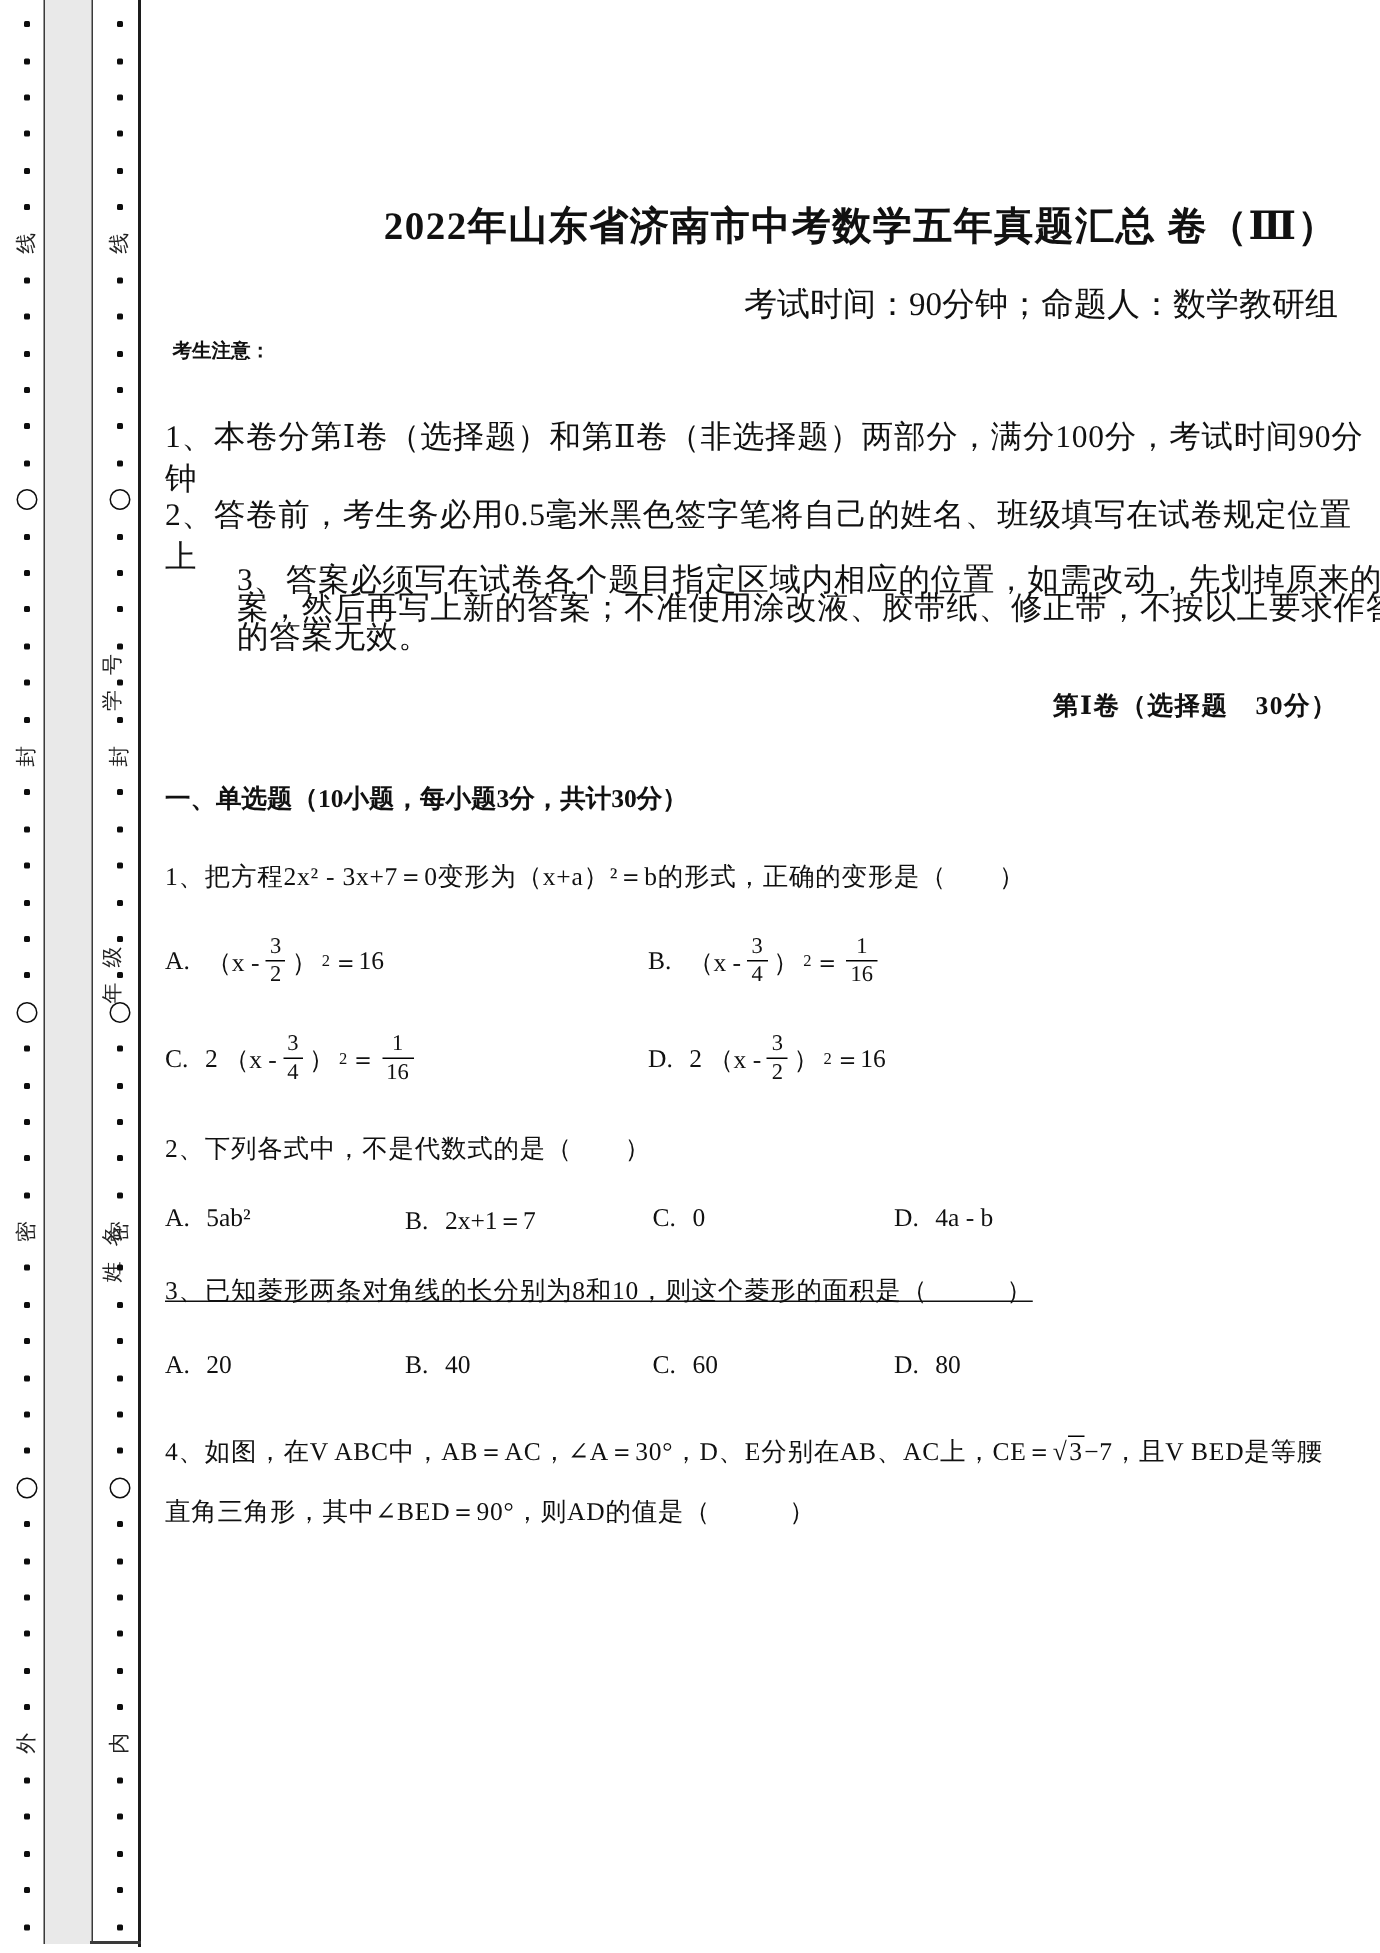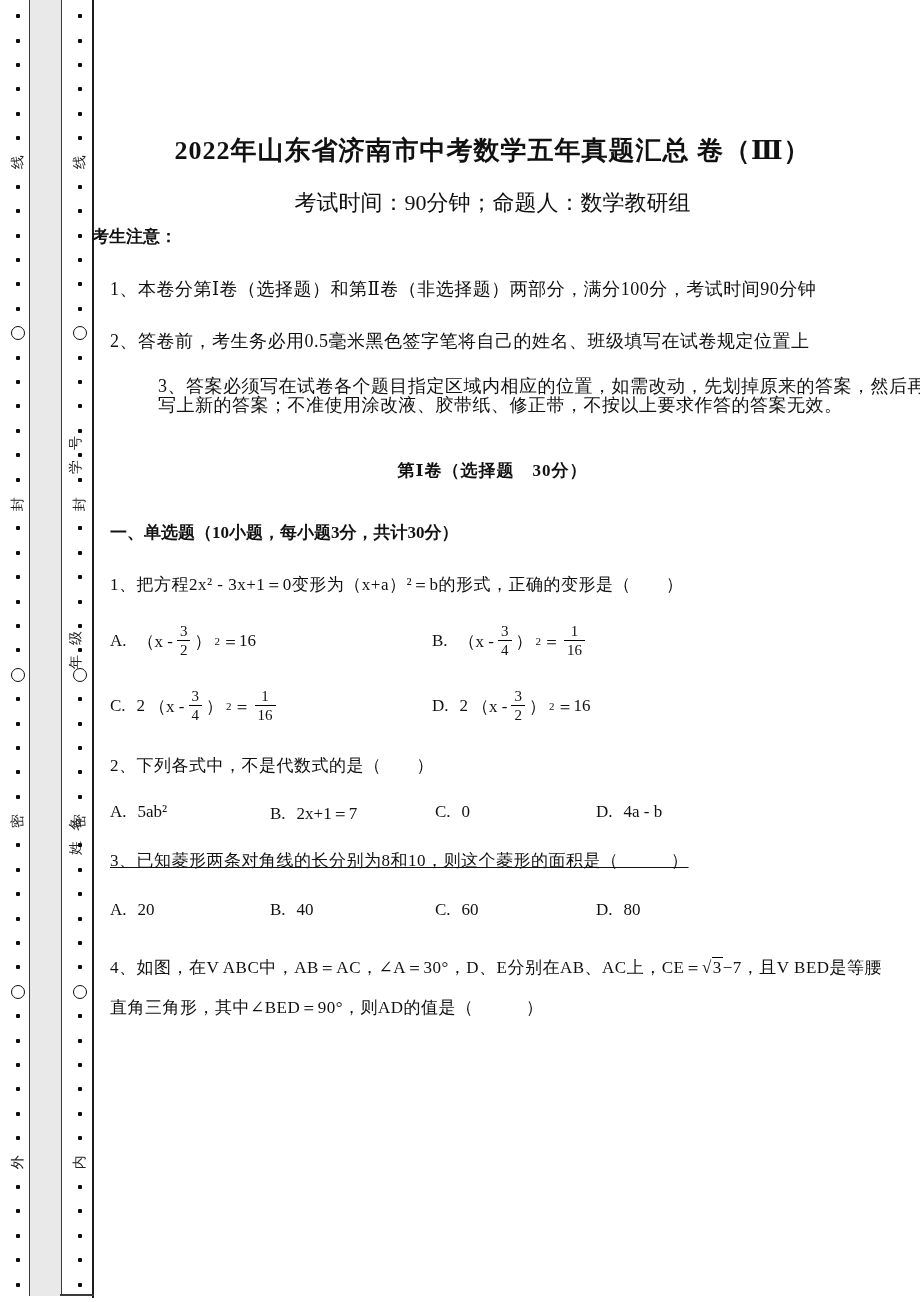--- a/index.html
+++ b/index.html
@@ -30,25 +30,25 @@
   .seal-col.outer{left:7px;}
   .seal-col.inner{left:69px;}
   .m-cell{flex:1;display:flex;align-items:center;justify-content:center;}
   .m-dot{width:4px;height:4px;background:#0d0d0d;border-radius:1px;display:block;}
   .m-circle{width:12px;height:12px;border:1.5px solid #0d0d0d;border-radius:50%;background:#fff;display:block;}
   .m-char{font-size:14px;color:#222;transform:rotate(-90deg);white-space:nowrap;}
   .content-vline{position:absolute;left:92px;top:0;width:2px;height:1298px;background:#1c1c1c;}
   .seal-bottom-line{position:absolute;left:60px;top:1294px;width:34px;height:2px;background:#3a3a3a;}
 
   
-  .centered{position:absolute;left:93px;right:28px;text-align:center;}
+  .centered{position:absolute;left:93px;right:28px;text-align:right;}
   .page-title{top:133px;font-size:26px;font-weight:bold;letter-spacing:1px;}
   .exam-meta{top:188px;font-size:22px;}
-  .notice-heading{position:absolute;left:92px;top:225px;font-size:17px;font-weight:bold;}
-  .notice-item{position:absolute;left:110px;font-size:18px;letter-spacing:0.5px;}
+  .notice-heading{position:absolute;left:115px;top:225px;font-size:13px;font-weight:bold;}
+  .notice-item{position:absolute;left:110px;font-size:21px;letter-spacing:0.5px;}
   .n1{top:277px;}
   .n2{top:329px;}
   .n3{top:377px;width:786px;line-height:19px;margin-left:48px;}
   .section-heading{top:459px;font-size:17px;font-weight:bold;letter-spacing:1px;}
   .subsection-heading{position:absolute;left:110px;top:521px;font-size:17px;font-weight:bold;}
   .question{position:absolute;left:110px;font-size:17px;letter-spacing:0.5px;}
   .q1t{top:573px;}
   .q2t{top:754px;}
   .q3t{top:849px;text-decoration:underline;}
   .q4l1{top:956px;}
@@ -396,21 +396,21 @@
 <div class="centered exam-meta">考试时间：90分钟；命题人：数学教研组</div>
 
 <div class="notice-heading">考生注意：</div>
 <div class="notice-item n1">1、本卷分第Ⅰ卷（选择题）和第Ⅱ卷（非选择题）两部分，满分100分，考试时间90分钟</div>
 <div class="notice-item n2">2、答卷前，考生务必用0.5毫米黑色签字笔将自己的姓名、班级填写在试卷规定位置上</div>
 <div class="notice-item n3">3、答案必须写在试卷各个题目指定区域内相应的位置，如需改动，先划掉原来的答案，然后再写上新的答案；不准使用涂改液、胶带纸、修正带，不按以上要求作答的答案无效。</div>
 
 <div class="centered section-heading">第Ⅰ卷（选择题　30分）</div>
 <div class="subsection-heading">一、单选题（10小题，每小题3分，共计30分）</div>
 
-<div class="question q1t">1、把方程2x² - 3x+1＝0变形为（x+a）²＝b的形式，正确的变形是（　　）</div>
+<div class="question q1t">1、把方程2x² - 3x+7＝0变形为（x+a）²＝b的形式，正确的变形是（　　）</div>
 
 <div class="opt-row r-q1a">
   <span class="opt o1 math">
     <span class="opt-label">A.</span>
     <span>（x -</span>
     <span class="frac">
         <span class="fn">3</span>
         <span class="fd">2</span>
       </span>
     <span>）</span>

